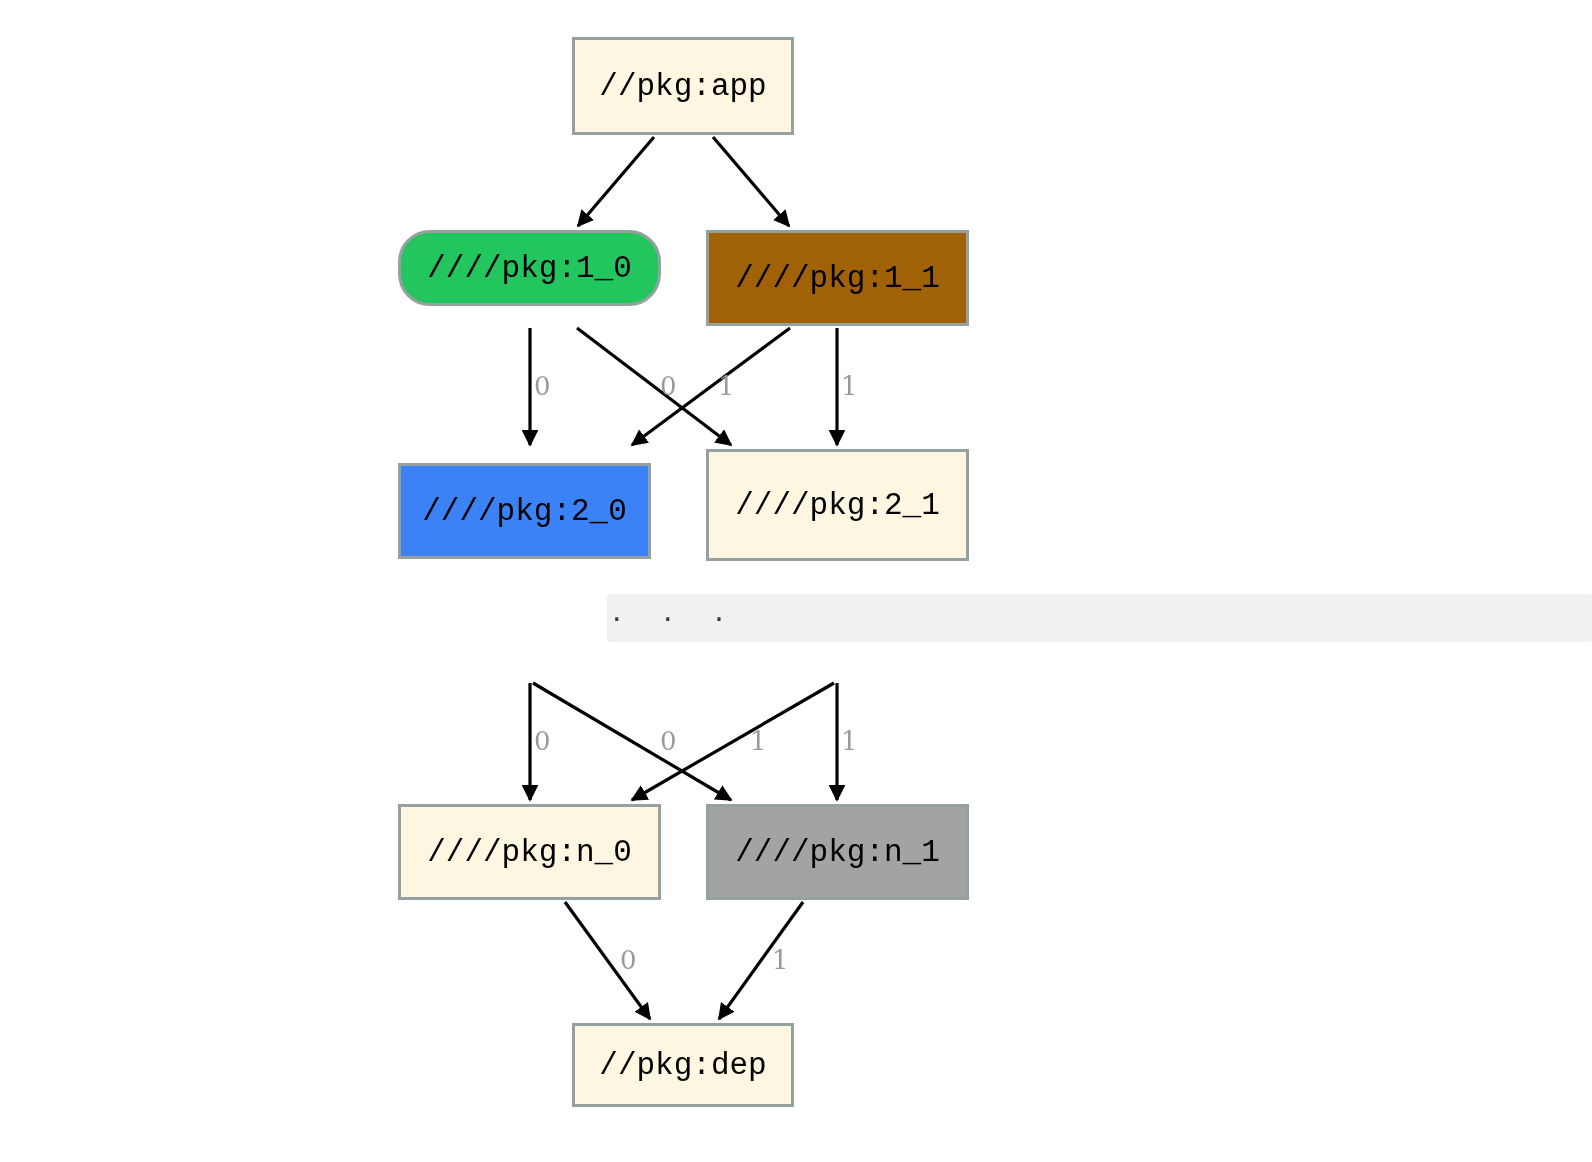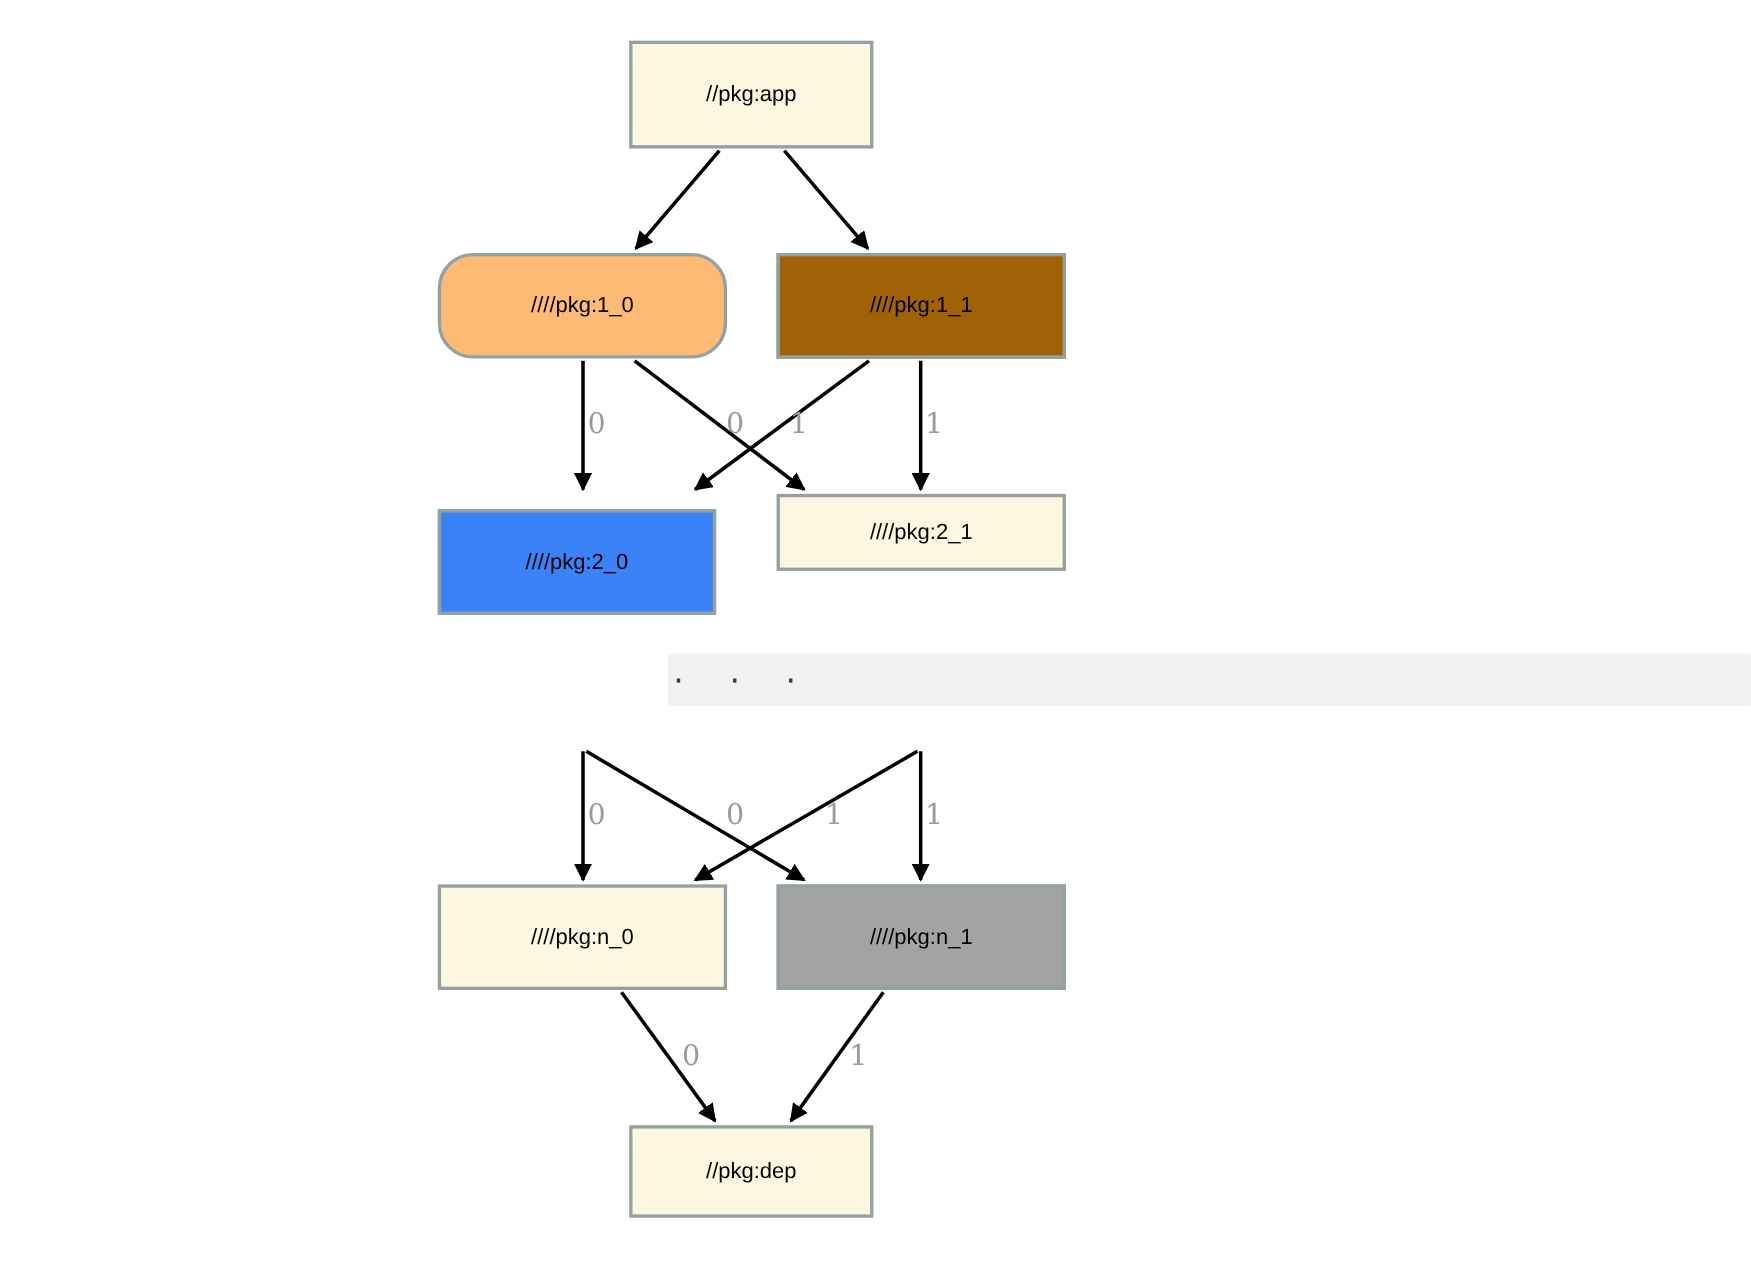--- a/index.html
+++ b/index.html
@@ -17,22 +17,22 @@
   }
   .node {
     position: absolute;
     box-sizing: border-box;
     background: #fdf6e0;
     border: 3px solid #93a1a1;
     display: flex;
     align-items: center;
     justify-content: center;
     color: #000000;
-    font-family: Liberation Sans, sans-serif;
-    font-size: 20px;
+    font-family: Liberation Mono, monospace;
+    font-size: 31px;
     letter-spacing: 0px;
     white-space: nowrap;
   }
   .edge-label {
     position: absolute;
     color: #9a9a9a;
     font-family: "DejaVu Serif", serif;
     font-size: 26px;
     line-height: 1;
     white-space: nowrap;
@@ -85,30 +85,30 @@
         <line x1="837" y1="683" x2="837" y2="800" stroke="#000000" stroke-width="3.2" marker-end="url(#arrow)"></line>
         <line x1="565" y1="902" x2="650" y2="1019" stroke="#000000" stroke-width="3.2" marker-end="url(#arrow)"></line>
         <line x1="803" y1="902" x2="719" y2="1019" stroke="#000000" stroke-width="3.2" marker-end="url(#arrow)"></line>
       </g>
   </svg>
 
   <div id="node-layer">
       <div class="node" style="left: 572px; top: 37px; width: 222px; height: 98px; background: rgb(253, 246, 224); border-color: rgb(147, 161, 161);">
         <span>//pkg:app</span>
       </div>
-      <div class="node" style="left: 398px; top: 230px; width: 263px; height: 96px; background: #fdba74; border-color: rgb(147, 161, 161); border-radius: 32px;">
+      <div class="node" style="left: 398px; top: 230px; width: 263px; height: 76px; background: #22c55e; border-color: rgb(147, 161, 161); border-radius: 32px;">
         <span>////pkg:1_0</span>
       </div>
       <div class="node" style="left: 706px; top: 230px; width: 263px; height: 96px; background: #a16207; border-color: rgb(147, 161, 161);">
         <span>////pkg:1_1</span>
       </div>
       <div class="node" style="left: 398px; top: 463px; width: 253px; height: 96px; background: #3b82f6; border-color: rgb(147, 161, 161);">
         <span>////pkg:2_0</span>
       </div>
-      <div class="node" style="left: 706px; top: 449px; width: 263px; height: 70px; background: rgb(253, 246, 224); border-color: rgb(147, 161, 161);">
+      <div class="node" style="left: 706px; top: 449px; width: 263px; height: 112px; background: rgb(253, 246, 224); border-color: rgb(147, 161, 161);">
         <span>////pkg:2_1</span>
       </div>
       <div class="node" style="left: 398px; top: 804px; width: 263px; height: 96px; background: rgb(253, 246, 224); border-color: rgb(147, 161, 161);">
         <span>////pkg:n_0</span>
       </div>
       <div class="node" style="left: 706px; top: 804px; width: 263px; height: 96px; background: #a3a3a3; border-color: rgb(147, 161, 161);">
         <span>////pkg:n_1</span>
       </div>
       <div class="node" style="left: 572px; top: 1023px; width: 222px; height: 84px; background: rgb(253, 246, 224); border-color: rgb(147, 161, 161);">
         <span>//pkg:dep</span>

